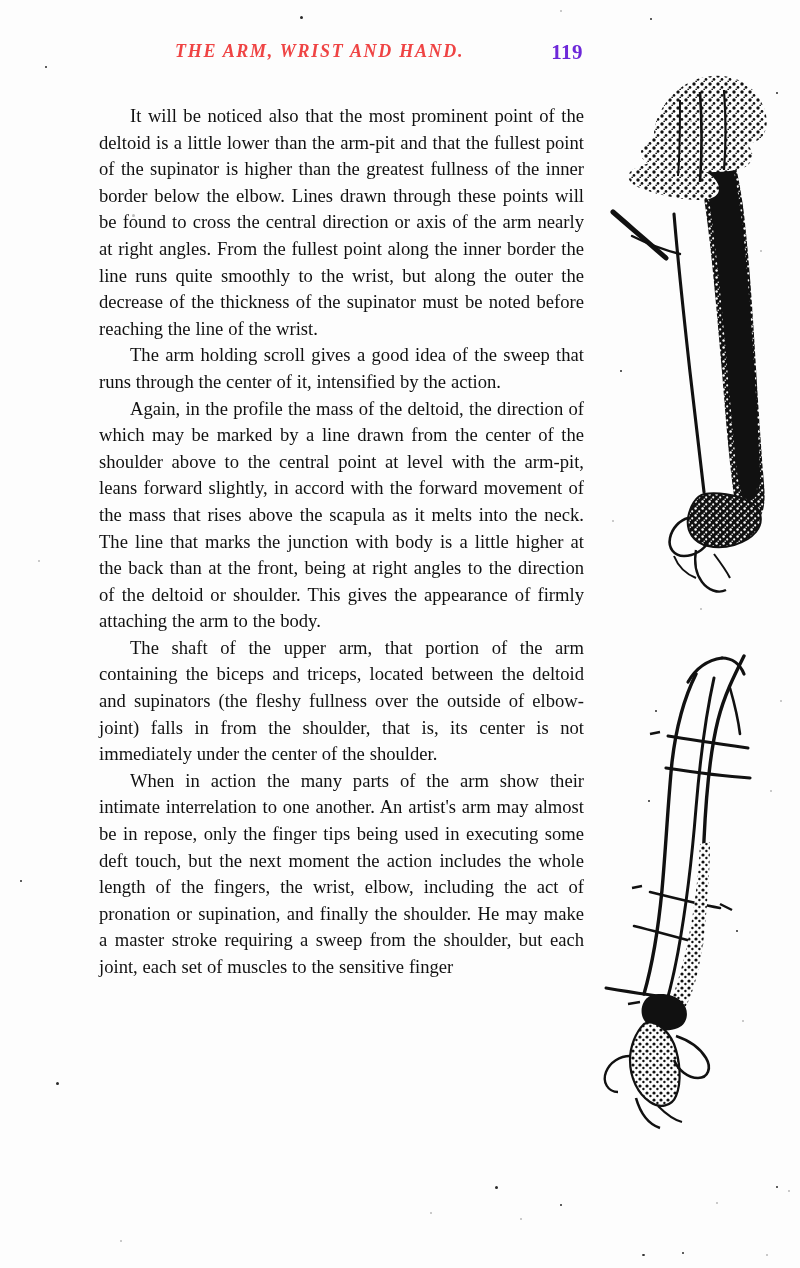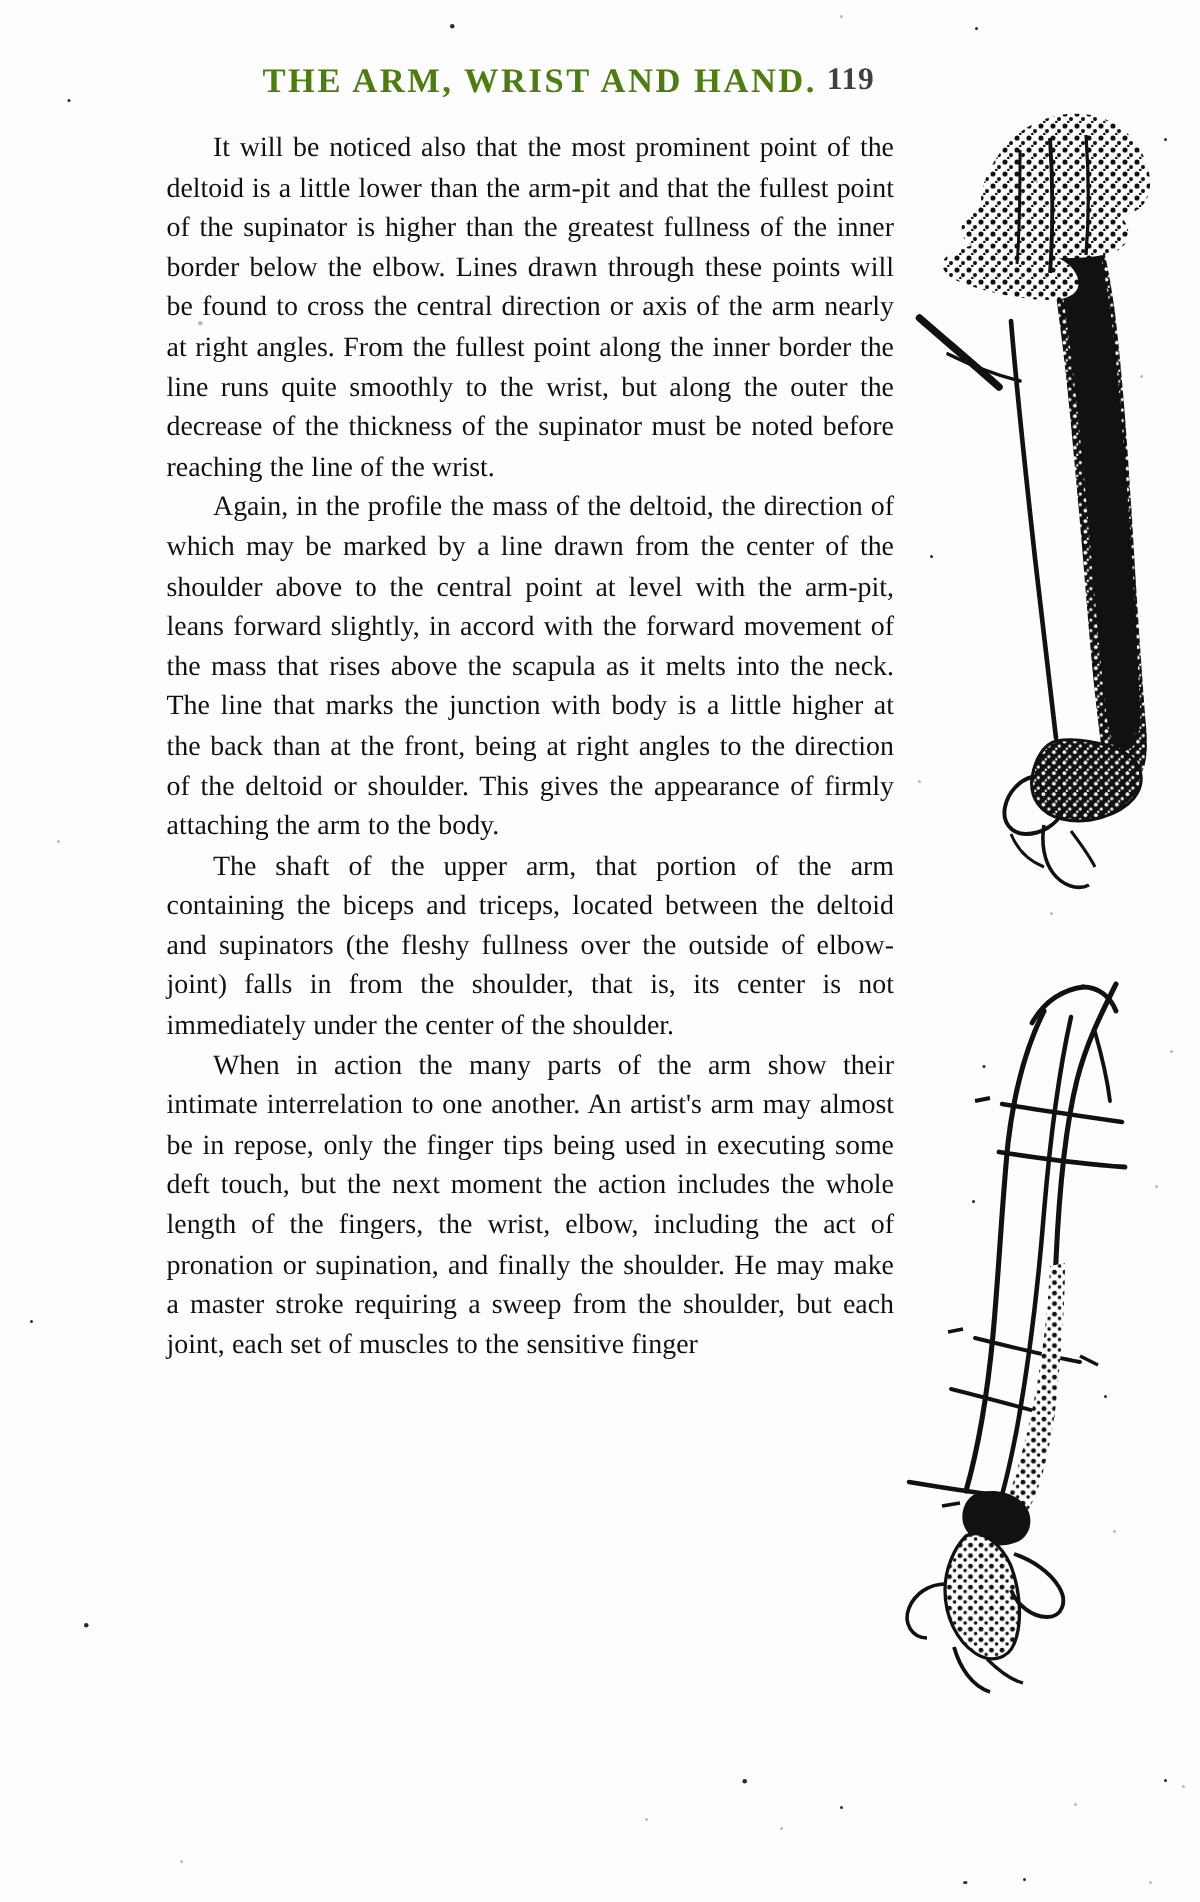--- a/index.html
+++ b/index.html
@@ -22,44 +22,44 @@
     position: absolute;
     left: 175px;
     top: 41px;
     width: 400px;
     height: 26px;
   }
   .running-head .title {
     position: absolute;
     left: 0;
     top: 0;
-    font-size: 23px;
+    font-size: 18px;
     letter-spacing: 1.7px;
     font-weight: 700;
     white-space: nowrap;
-    color: #4d7c0f;
+    color: #ef4444;
+    font-style: italic;
   }
   .running-head .folio {
     position: absolute;
     right: -8px;
     top: -1px;
     font-size: 21px;
     font-weight: 700;
-    color: #404040;
+    color: #6d28d9;
     letter-spacing: 0.5px;
     text-align: center;
   }
 
   
   .text-column {
     position: absolute;
     left: 99px;
-    top: 86px;
+    top: 103px;
     width: 485px;
-    margin-left: 12px;
   }
   .para {
     margin: 0;
     font-size: 18.6px;
     line-height: 26.6px;
     text-align: justify;
     text-indent: 31px;
     color: #111111;
     word-spacing: 0.2px;
     -webkit-font-smoothing: none;
@@ -101,20 +101,21 @@
 
 <div class="page">
 
   <div class="running-head">
     <span class="title">THE ARM, WRIST AND HAND.</span>
     <span class="folio">119</span>
   </div>
 
   <div class="text-column">
     <p class="para">It will be noticed also that the most prominent point of the deltoid is a little lower than the arm-pit and that the fullest point of the supinator is higher than the greatest fullness of the inner border below the elbow. Lines drawn through these points will be found to cross the central direction or axis of the arm nearly at right angles. From the fullest point along the inner border the line runs quite smoothly to the wrist, but along the outer the decrease of the thickness of the supinator must be noted before reaching the line of the wrist.</p>
+    <p class="para">The arm holding scroll gives a good idea of the sweep that runs through the center of it, intensified by the action.</p>
     <p class="para">Again, in the profile the mass of the deltoid, the direction of which may be marked by a line drawn from the center of the shoulder above to the central point at level with the arm-pit, leans forward slightly, in accord with the forward movement of the mass that rises above the scapula as it melts into the neck. The line that marks the junction with body is a little higher at the back than at the front, being at right angles to the direction of the deltoid or shoulder. This gives the appearance of firmly attaching the arm to the body.</p>
     <p class="para">The shaft of the upper arm, that portion of the arm containing the biceps and triceps, located between the deltoid and supinators (the fleshy fullness over the outside of elbow-joint) falls in from the shoulder, that is, its center is not immediately under the center of the shoulder.</p>
     <p class="para">When in action the many parts of the arm show their intimate interrelation to one another. An artist's arm may almost be in repose, only the finger tips being used in executing some deft touch, but the next moment the action includes the whole length of the fingers, the wrist, elbow, including the act of pronation or supination, and finally the shoulder. He may make a master stroke requiring a sweep from the shoulder, but each joint, each set of muscles to the sensitive finger</p>
   </div>
 
   <div class="figure" id="figure-shaded">
     <svg viewBox="0 0 204 560" width="204" height="560" xmlns="http://www.w3.org/2000/svg">
       <defs>
 
         <pattern id="stipple" width="7" height="7" patternUnits="userSpaceOnUse">

